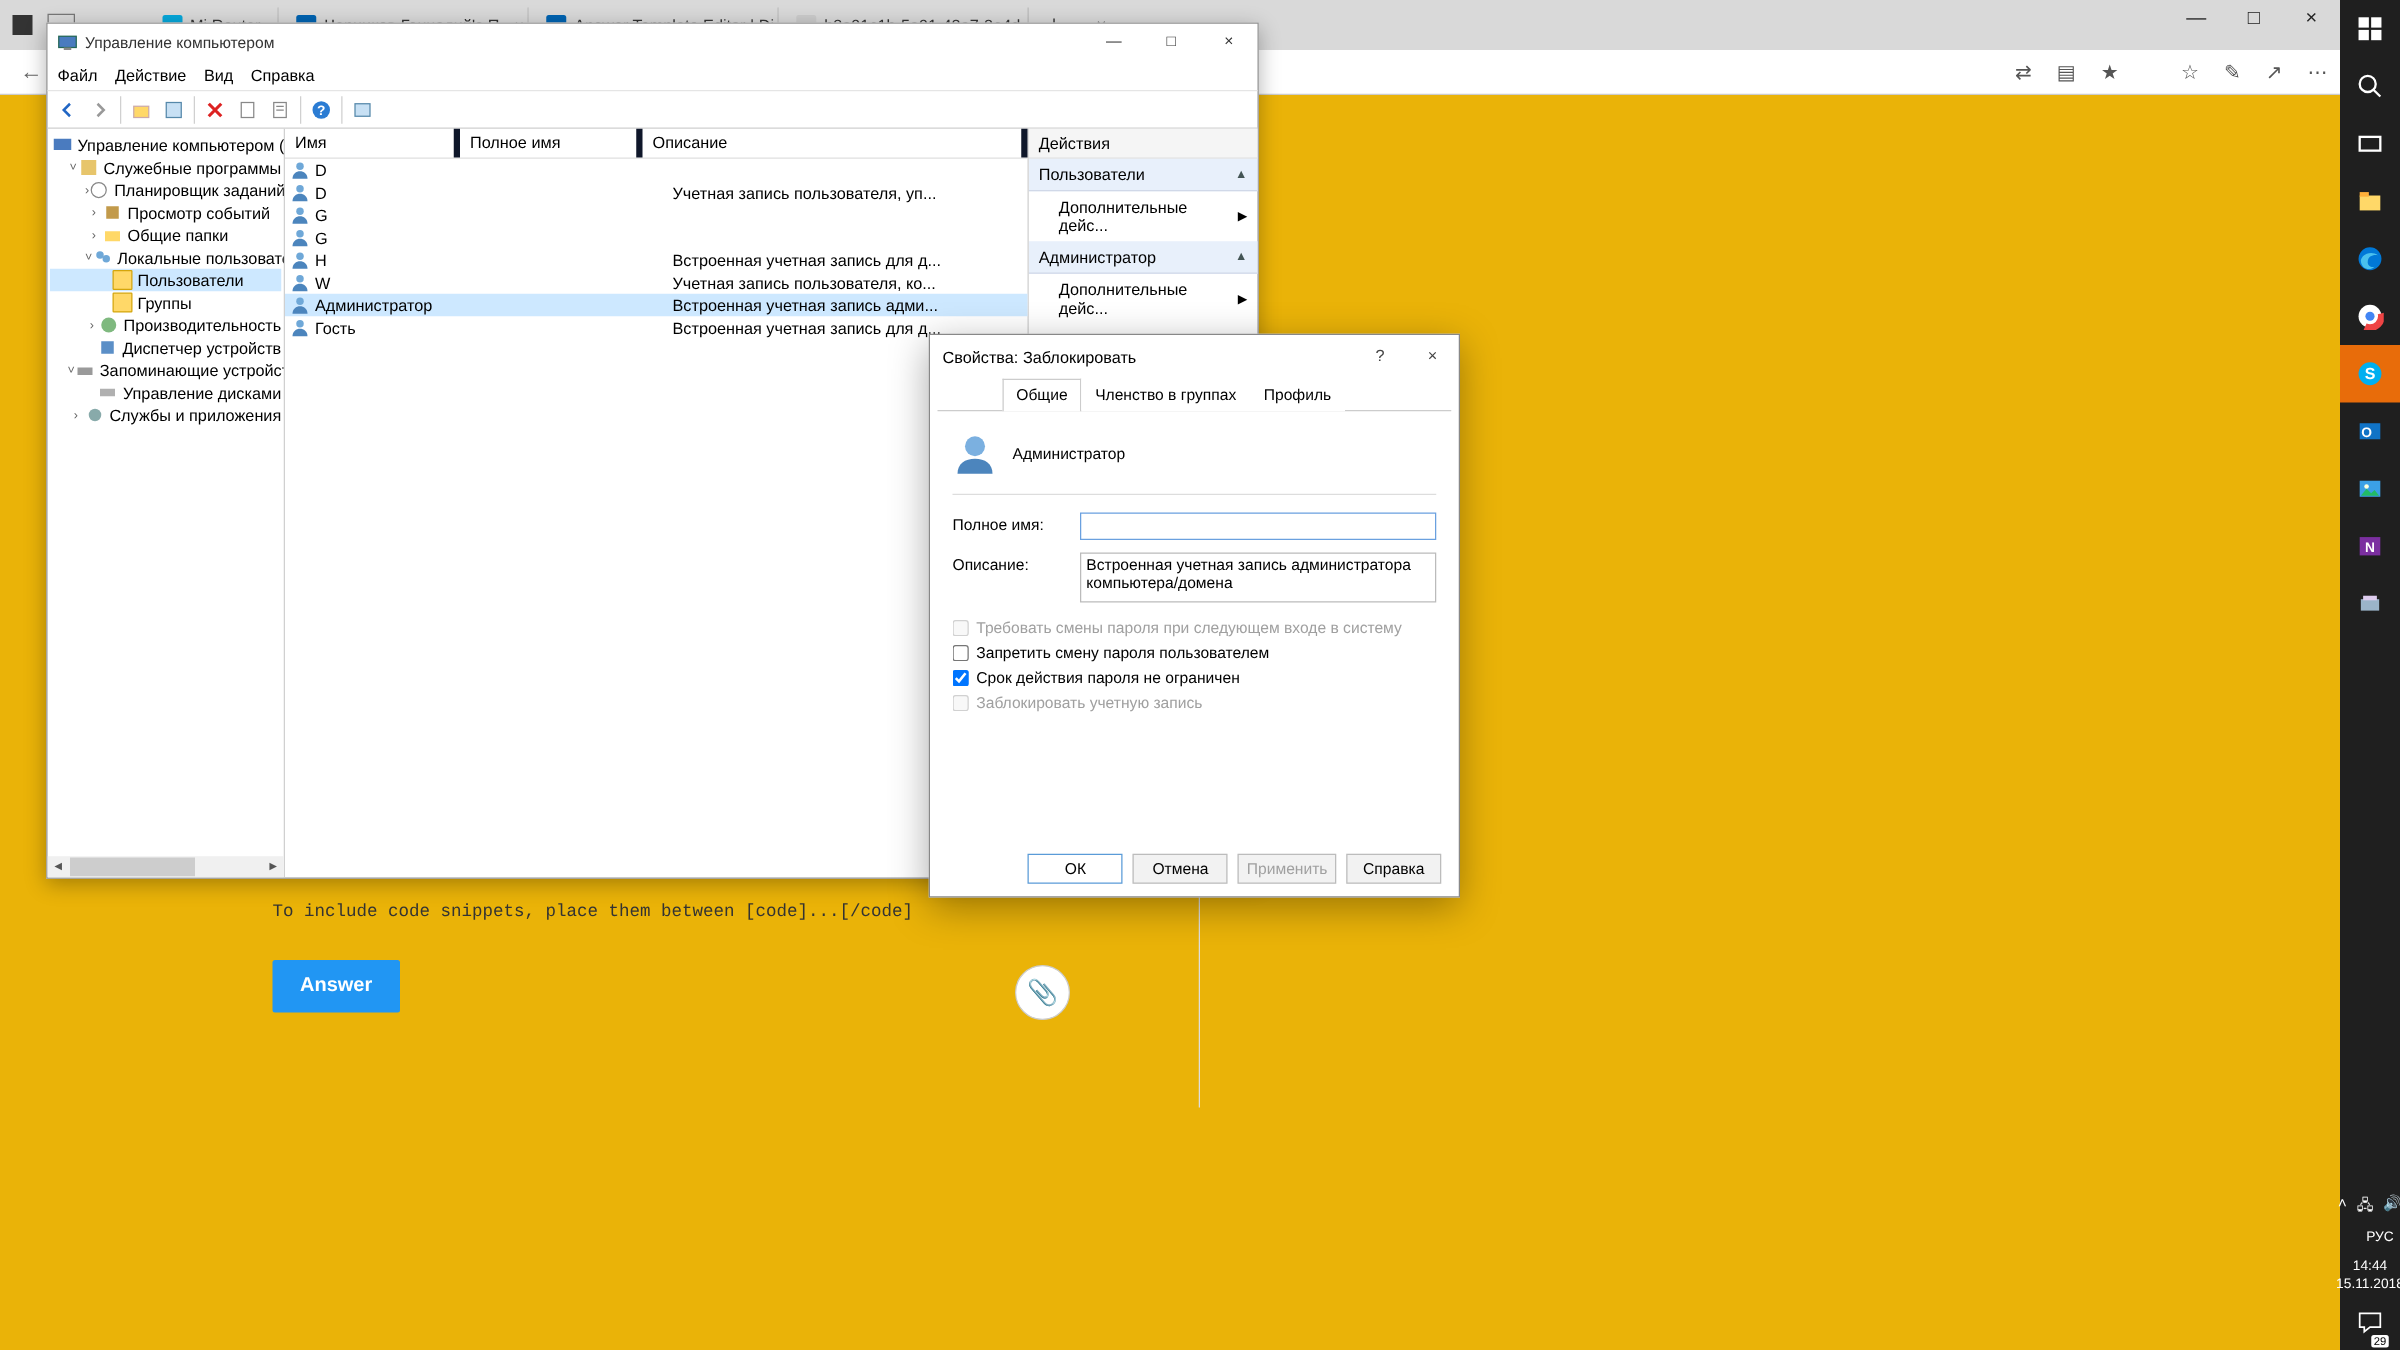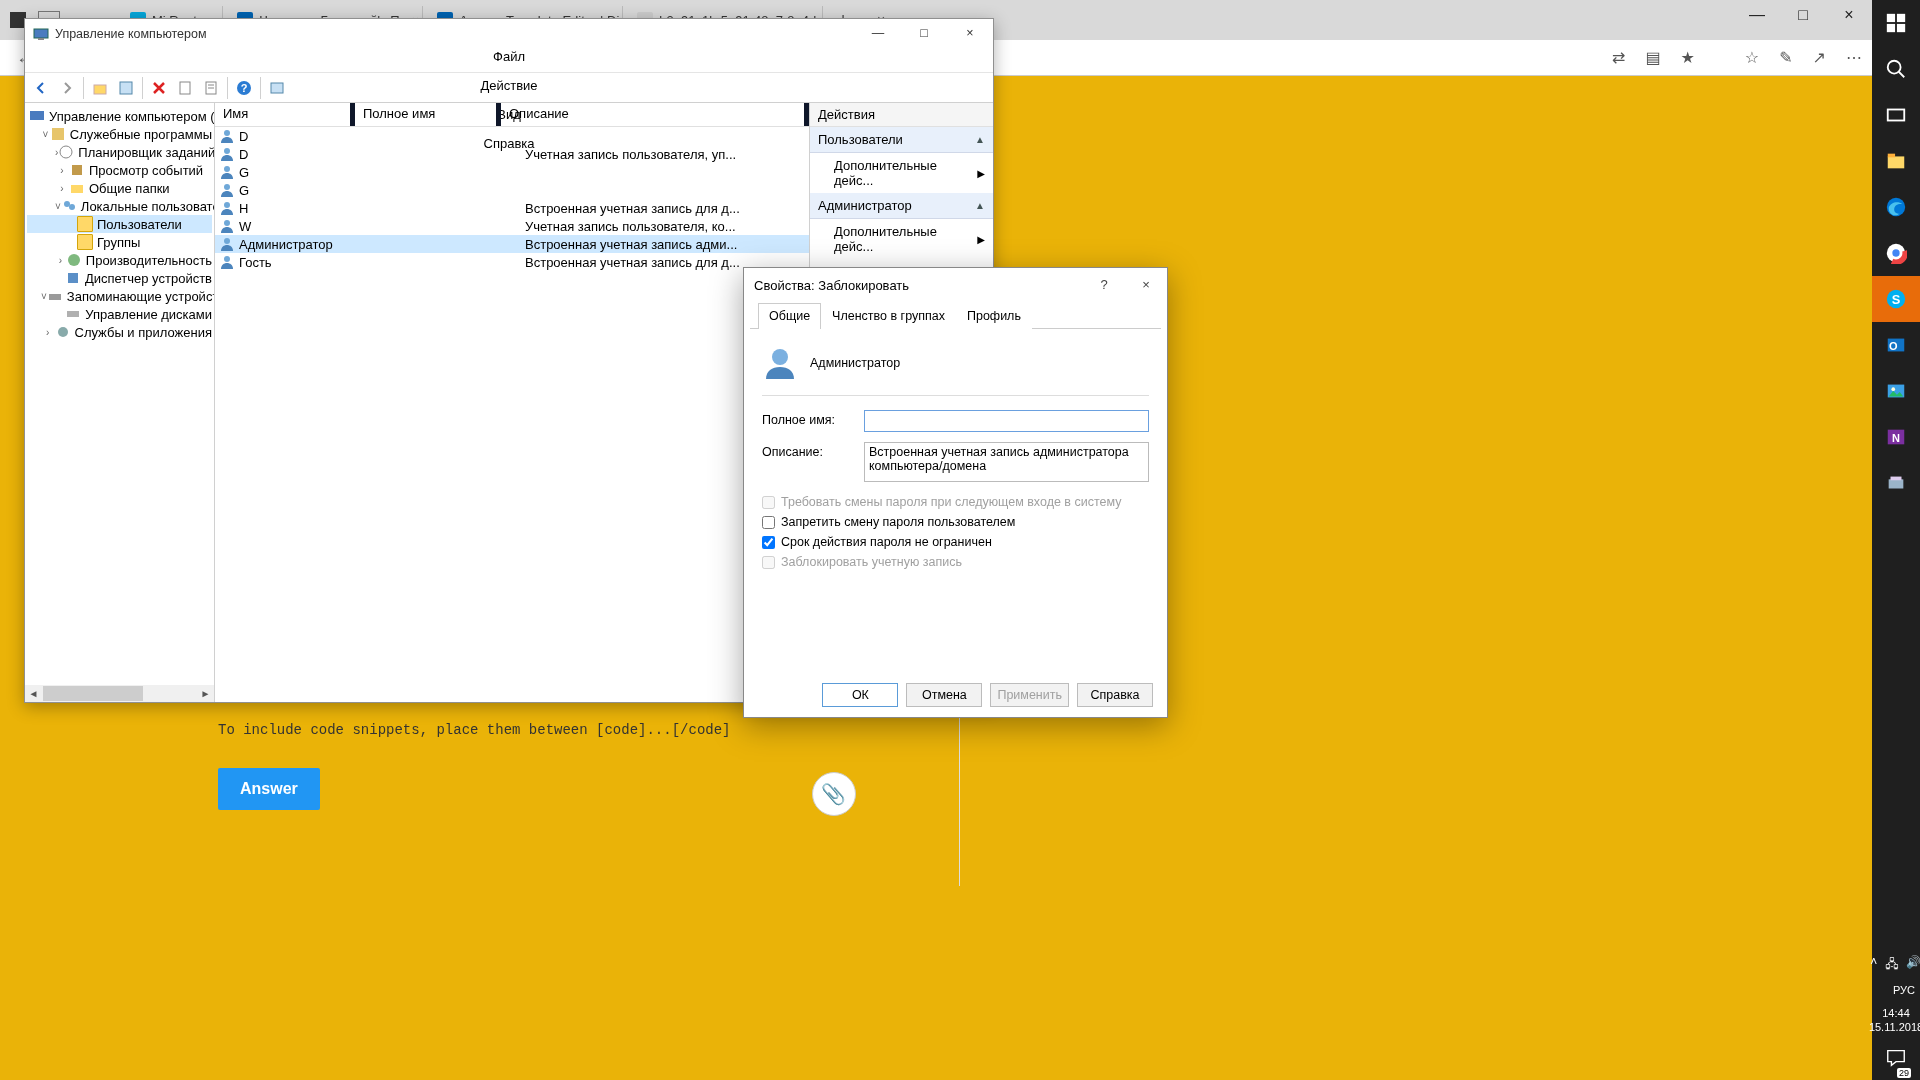--- a/index.html
+++ b/index.html
@@ -41,28 +41,28 @@
 .answer-area{
   position:absolute; left:218px; top:646px; width:734px;
 }
 .answer-text{font-family: "Courier New", monospace; font-size:14px; color:#333;}
 .answer-btn{margin-top:30px; background:#2196f3; color:#fff; border:none; padding:12px 22px; font-size:16px; font-weight:600; border-radius:2px;}
 .attach-btn{position:absolute; right:96px; top:50px; width:44px;height:44px; border-radius:22px; border:1px solid #ccc; background:#fff; display:flex; align-items:center; justify-content:center; font-size:20px; color:#555;}
 .card-border{position:absolute; left:200px; top:600px; width:760px; height:210px; border-top:0; border-right:1px solid #ddd;}
 
 
 .mgmt-window{
-  position:absolute; left:24px; top:18px; width:970px; height:685px;
+  position:absolute; left:37px; top:18px; width:970px; height:685px;
   background:#fff; border:1px solid #909090; box-shadow:0 4px 16px rgba(0,0,0,0.3);
 }
 .mgmt-title{height:30px; display:flex; align-items:center; padding:0 8px; font-size:12.5px; color:#333;}
 .mgmt-title .ticon{width:16px;height:16px;margin-right:6px;}
 .mgmt-title .wctrls{position:absolute; right:0; top:0; display:flex;}
 .mgmt-title .wctrls div{width:46px;height:28px;display:flex;align-items:center;justify-content:center;color:#333;}
-.mgmt-menu{height:24px; display:flex; align-items:center; padding:0 8px; gap:14px; font-size:13px; border-bottom:1px solid #e5e5e5;flex-direction:column;}
+.mgmt-menu{height:24px; display:flex; align-items:center; padding:0 8px; gap:14px; font-size:13px; border-bottom:1px solid #e5e5e5;}
 .mgmt-toolbar{height:30px; display:flex; align-items:center; padding:0 4px; gap:2px; border-bottom:1px solid #d0d0d0;}
 .mgmt-toolbar .tbtn{width:24px;height:24px;display:flex;align-items:center;justify-content:center;border:1px solid transparent;}
 .mgmt-toolbar .tbtn svg{width:16px;height:16px;}
 .mgmt-toolbar .sep{width:1px;height:22px;background:#d0d0d0;margin:0 2px;}
 
 .mgmt-body{position:absolute; top:84px; left:0; right:0; bottom:0; display:flex;}
 .mgmt-tree{width:190px; border-right:1px solid #d0d0d0; overflow:hidden; position:relative; font-size:13px;}
 .mgmt-tree .tree-inner{padding:4px 2px;}
 .tree-row{display:flex; align-items:center; padding:1px 0 1px 2px; white-space:nowrap;}
 .tree-row .exp{width:14px; text-align:center; color:#666; font-size:10px;}
@@ -97,21 +97,21 @@
 
 .props-dialog{
   position:absolute; left:743px; top:267px; width:425px; height:451px;
   background:#fff; border:1px solid #888; box-shadow:0 8px 30px rgba(0,0,0,0.35);
 }
 .props-title{height:34px; display:flex; align-items:center; padding:0 10px; font-size:13px;}
 .props-title .pctrls{position:absolute;right:0;top:0;display:flex;}
 .props-title .pctrls div{width:42px;height:32px;display:flex;align-items:center;justify-content:center;color:#444;}
 .props-tabs{display:flex; padding:0 8px; font-size:12.5px; border-bottom:1px solid #ccc; margin:0 6px;}
 .props-tab{padding:5px 10px 6px; border:1px solid transparent; border-bottom:none; position:relative; top:1px; background:#fff;}
-.props-tab.active{border-color:#ccc; border-top:1px solid #ccc;}
+.props-tab.active{border-color:#ccc; border-top:1px solid #ccc;margin-left:44px;}
 .props-content{padding:12px 18px; font-size:12.5px;}
 .props-userrow{display:flex; align-items:center; gap:12px; padding:4px 0 14px; border-bottom:1px solid #ddd; margin-bottom:14px;}
 .props-userrow .uimg{width:36px;height:36px;}
 .props-field{display:flex; align-items:flex-start; margin-bottom:10px;}
 .props-field label{width:102px; padding-top:3px;}
 .props-field input[type=text]{flex:1; height:22px; border:1px solid #6aa0df; padding:0 4px; font-size:12.5px;}
 .props-field textarea{flex:1; height:40px; border:1px solid #bbb; padding:2px 4px; font-size:12.5px; resize:none;}
 .chk-row{display:flex; align-items:center; gap:6px; padding:3px 0; font-size:12.5px;}
 .chk-row.disabled{color:#a0a0a0;}
 .chk-row input{margin:0;}

